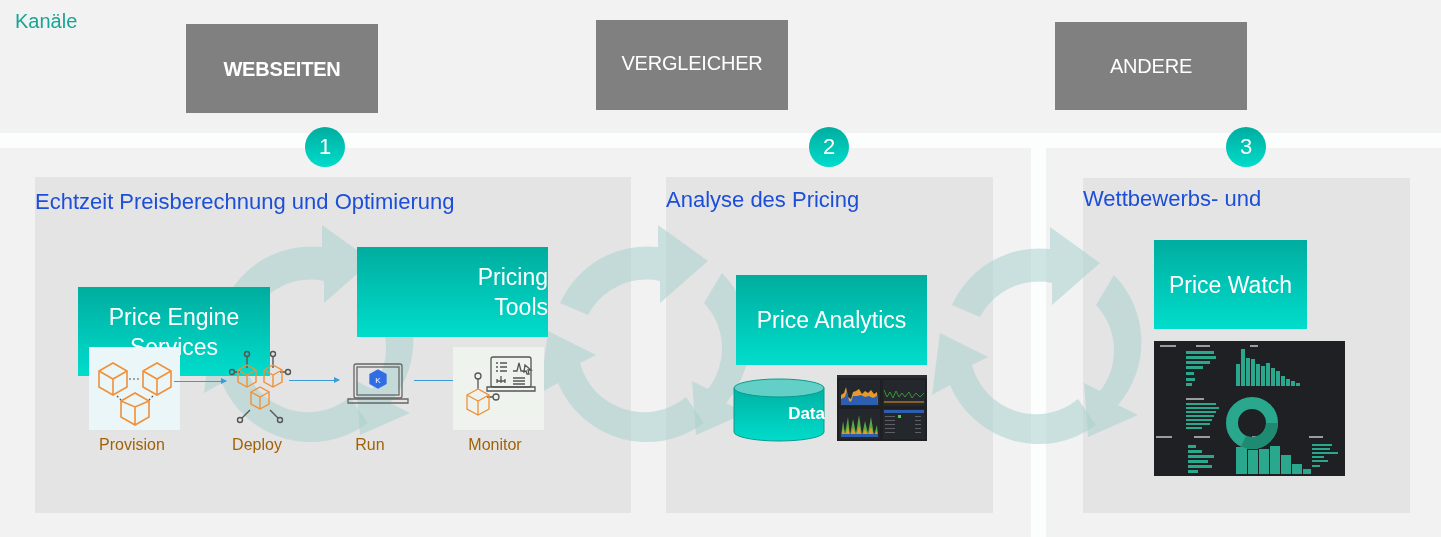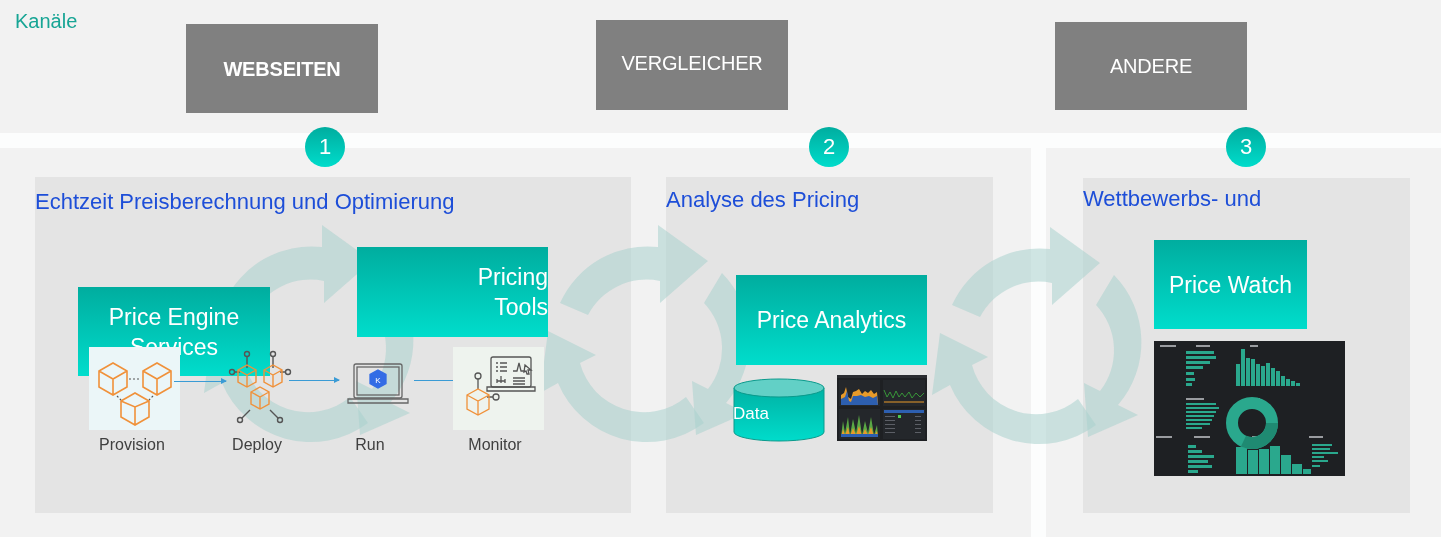--- a/index.html
+++ b/index.html
@@ -15,21 +15,21 @@
   .white-vert { left: 1031px; top: 148px; width: 15px; height: 389px; background: #fcfdfd; }
 
   .badge { width: 40px; height: 40px; border-radius: 50%; background: linear-gradient(#00ad9f, #00dccb); color: #fff; font-size: 22px; display: flex; align-items: center; justify-content: center; }
 
   .panel { background: #e4e4e4; }
   .panel-title { color: #1d4ed8; font-size: 22px; text-align: left; line-height: 29px; }
 
   .teal-box { background: linear-gradient(#00ad9f, #00ddcc); color: #fff; font-size: 23px; display: flex; align-items: center; justify-content: center; text-align: center; line-height: 30px; }
 
   .step-tile { display: flex; align-items: center; justify-content: center; }
-  .step-label { font-size: 16px; color: #404040; text-align: center; }
+  .step-label { font-size: 16px; color: #a16207; text-align: center; }
 
   .cycle { pointer-events: none; }
   .conn { height: 1px; background: #3a9bd5; }
   .conn::after { content: ""; position: absolute; right: -1px; top: -3px; border-left: 6px solid #3a9bd5; border-top: 3.5px solid transparent; border-bottom: 3.5px solid transparent; }
 
   .dash { background: #1e2023; }
 </style>
 </head>
 <body>
 
@@ -148,21 +148,21 @@
   <svg width="92" height="64" viewBox="0 0 92 64" style="position:absolute;left:0;top:0;">
     <defs>
       <linearGradient id="dbg" x1="0" y1="0" x2="0" y2="1">
         <stop offset="0" stop-color="#00b2a4"></stop>
           <stop offset="1" stop-color="#00dccb"></stop>
       </linearGradient>
     </defs>
     <path d="M1 10 L1 54 A45 9 0 0 0 91 54 L91 10 Z" fill="url(#dbg)" stroke="#0a9a8c" stroke-width="1"></path>
     <ellipse cx="46" cy="10" rx="45" ry="9" fill="#62d0c6" stroke="#0a9a8c" stroke-width="1"></ellipse>
   </svg>
-  <div style="position:absolute;left:0;top:26px;width:92px;text-align:left;color:#fff;font-size:17px;font-weight:normal;">Data</div>
+  <div style="position:absolute;left:0;top:26px;width:92px;text-align:right;color:#fff;font-size:17px;font-weight:bold;">Data</div>
 </div>
 
 <div class="abs dash" style="left:837px;top:375px;width:90px;height:66px;">
   <svg width="90" height="66" viewBox="0 0 90 66">
     <rect x="0" y="0" width="90" height="3" fill="#2a2c30"></rect>
     <rect x="2" y="5" width="41" height="26" fill="#24272b"></rect>
     <path d="M4 30 L4 20 L7 18 L9 12 L11 22 L14 24 L16 17 L19 16 L22 14 L25 19 L28 16 L31 18 L34 15 L37 19 L40 17 L41 30 Z" fill="#e79a2a"></path>
     <path d="M4 30 L4 24 L8 22 L10 16 L12 26 L14 27 L16 21 L20 21 L24 20 L28 22 L32 21 L36 23 L40 21 L41 30 Z" fill="#2d5fb0"></path>
     <rect x="46" y="5" width="42" height="26" fill="#24272b"></rect>
     <path d="M47 15 L50 22 L53 17 L56 23 L59 16 L62 22 L65 18 L68 22 L72 17 L75 23 L79 18 L83 22 L87 18" stroke="#3aa03a" fill="none" stroke-width="0.9"></path>

